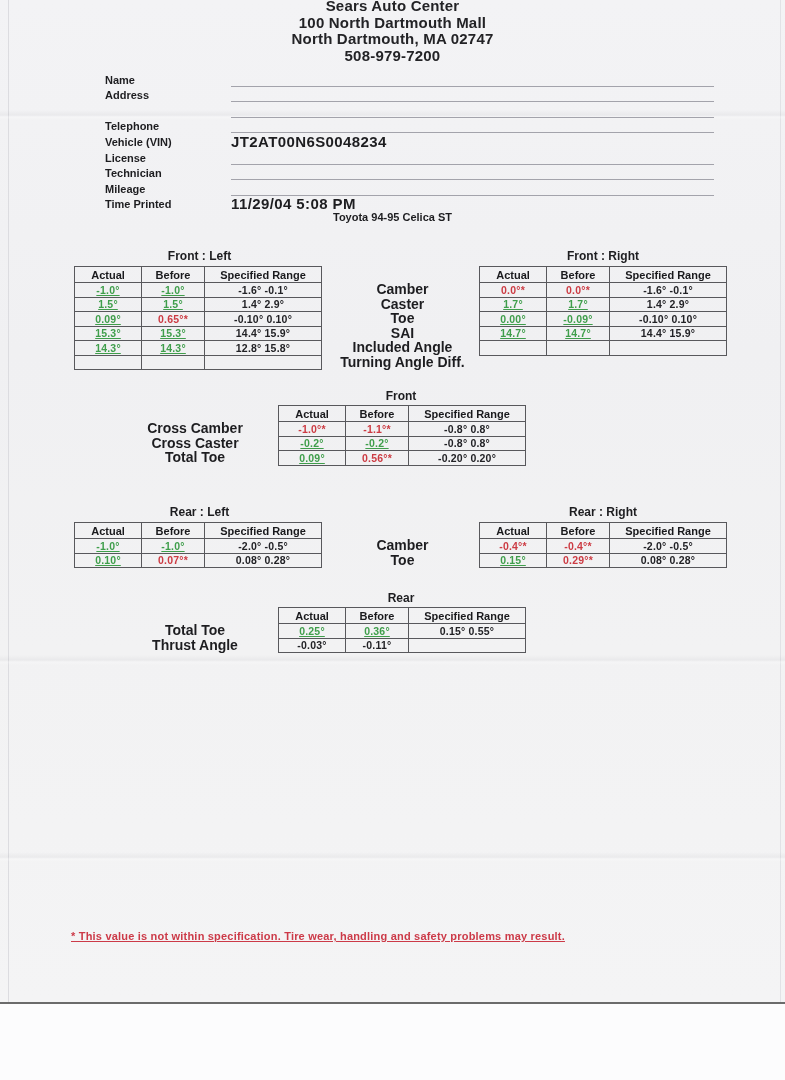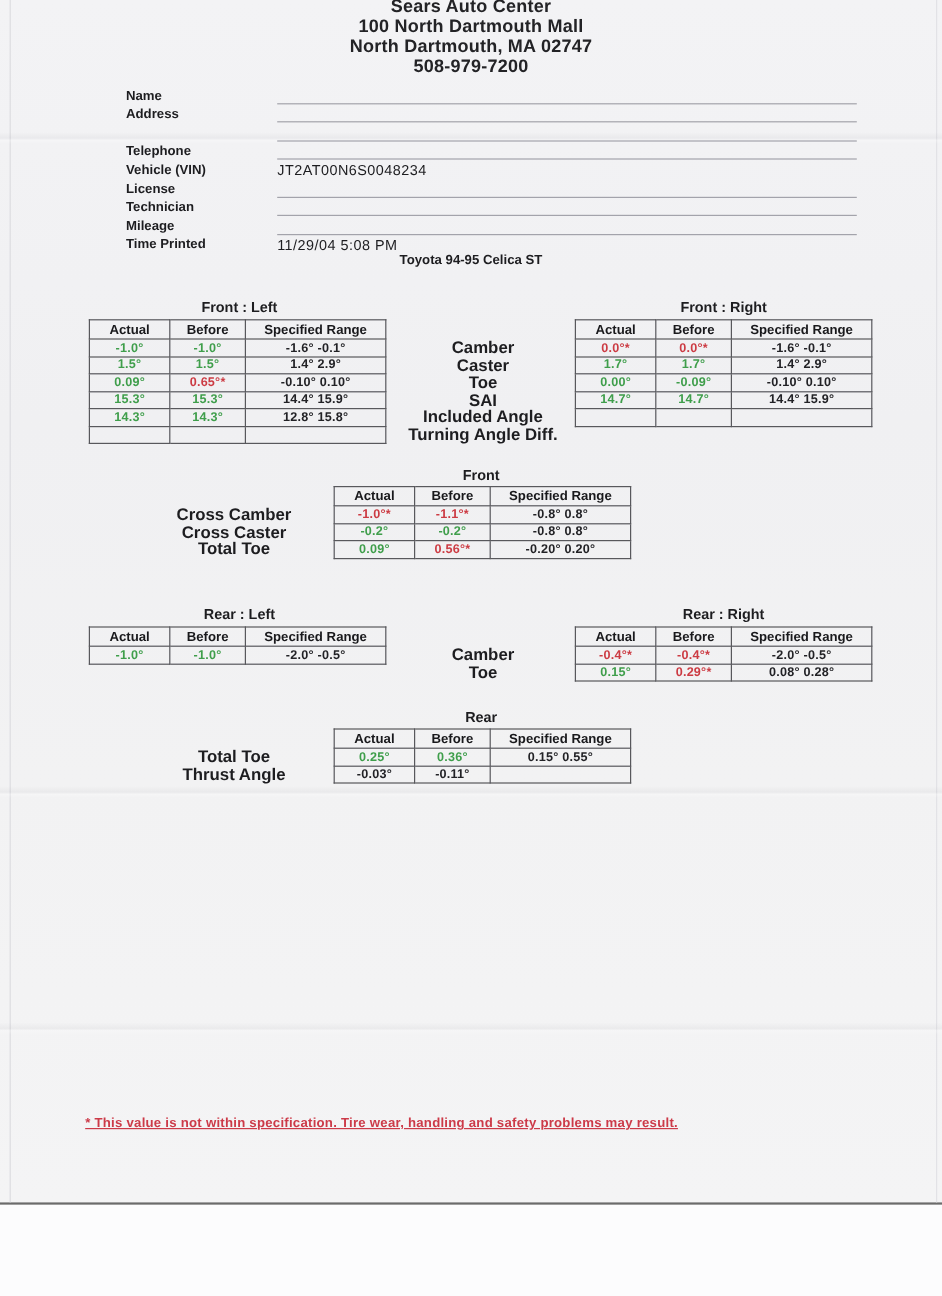--- a/index.html
+++ b/index.html
@@ -22,21 +22,21 @@
 
   
   .doc-header{position:absolute;left:0;top:-2px;width:785px;text-align:center;color:#232326;}
   .doc-header div{font-size:15px;font-weight:bold;line-height:16.5px;letter-spacing:.2px;}
 
   
   .form{position:absolute;left:72px;top:71px;width:642px;}
   .form-row{display:flex;height:15.6px;align-items:flex-end;}
   .form-label{width:126px;font-size:11px;font-weight:bold;color:#1d1d20;line-height:13px;margin-left:33px;}
   .form-line{flex:1;border-bottom:1px solid #a3a3ab;height:13px;}
-  .form-value{flex:1;font-size:12px;font-weight:normal;color:#1d1d20;line-height:14px;letter-spacing:.4px;}
+  .form-value{flex:1;font-size:15px;font-weight:bold;color:#1d1d20;line-height:14px;letter-spacing:.4px;}
 
   .model-line{position:absolute;left:0;top:211px;width:785px;text-align:center;
     font-size:11px;font-weight:bold;color:#1d1d20;}
 
   
   .tbl-title{position:absolute;font-size:12px;font-weight:bold;color:#1d1d20;text-align:center;}
   .tbl-host{position:absolute;}
   table.atable{border-collapse:collapse;table-layout:fixed;}
   table.atable th, table.atable td{
     border:1px solid #58585c;font-weight:bold;text-align:center;
@@ -46,21 +46,21 @@
   table.atable td{font-size:10.5px;height:13.5px;letter-spacing:.2px;}
   .c-act{width:67px;} .c-bef{width:63px;} .c-rng{width:117px;}
   td.green{color:#3f9e4b;} td.red{color:#cc3b43;} td.black{color:#222226;margin-top:32px;} td.none{color:transparent;}
 
   .param-list{position:absolute;text-align:center;}
   .param-label{font-size:14px;font-weight:bold;color:#1d1d20;line-height:14.5px;white-space:nowrap;}
 
   .footnote{position:absolute;left:71px;top:930px;width:660px;
     font-size:11px;font-weight:bold;color:#cc3a48;letter-spacing:.2px;text-decoration:underline;}
 </style>
-<style>td.green{color:#3f9e4b;} td.red{color:#cc3b43;} .footnote{color:#cc3a48;}</style></head>
+<style>td.green{color:#3f9e4b;text-decoration:underline;} td.red{color:#cc3b43;} .footnote{color:#cc3a48;}</style></head>
 <body>
 
 <div class="paper"></div>
 <div class="scan-strip"></div>
 <div class="edge-line-left"></div>
 <div class="edge-line-right"></div>
 <div class="crease" style="top:655px"></div>
 <div class="crease" style="top:852px"></div>
 <div class="crease" style="top:110px"></div>
 
@@ -261,20 +261,25 @@
         <tr>
           <th>Actual</th>
           <th>Before</th>
           <th>Specified Range</th>
         </tr>
         <tr>
           <td class="green">-1.0°</td>
           <td class="green">-1.0°</td>
           <td class="black">-2.0° -0.5°</td>
         </tr>
+        <tr>
+          <td class="green">0.10°</td>
+          <td class="red">0.07°*</td>
+          <td class="black">0.08° 0.28°</td>
+        </tr>
       </tbody>
     </table>
   </div>
 <div class="tbl-host" style="left:479px;top:522px">
     <table class="atable">
       <colgroup>
         <col class="c-act">
         <col class="c-bef">
         <col class="c-rng">
       </colgroup>

